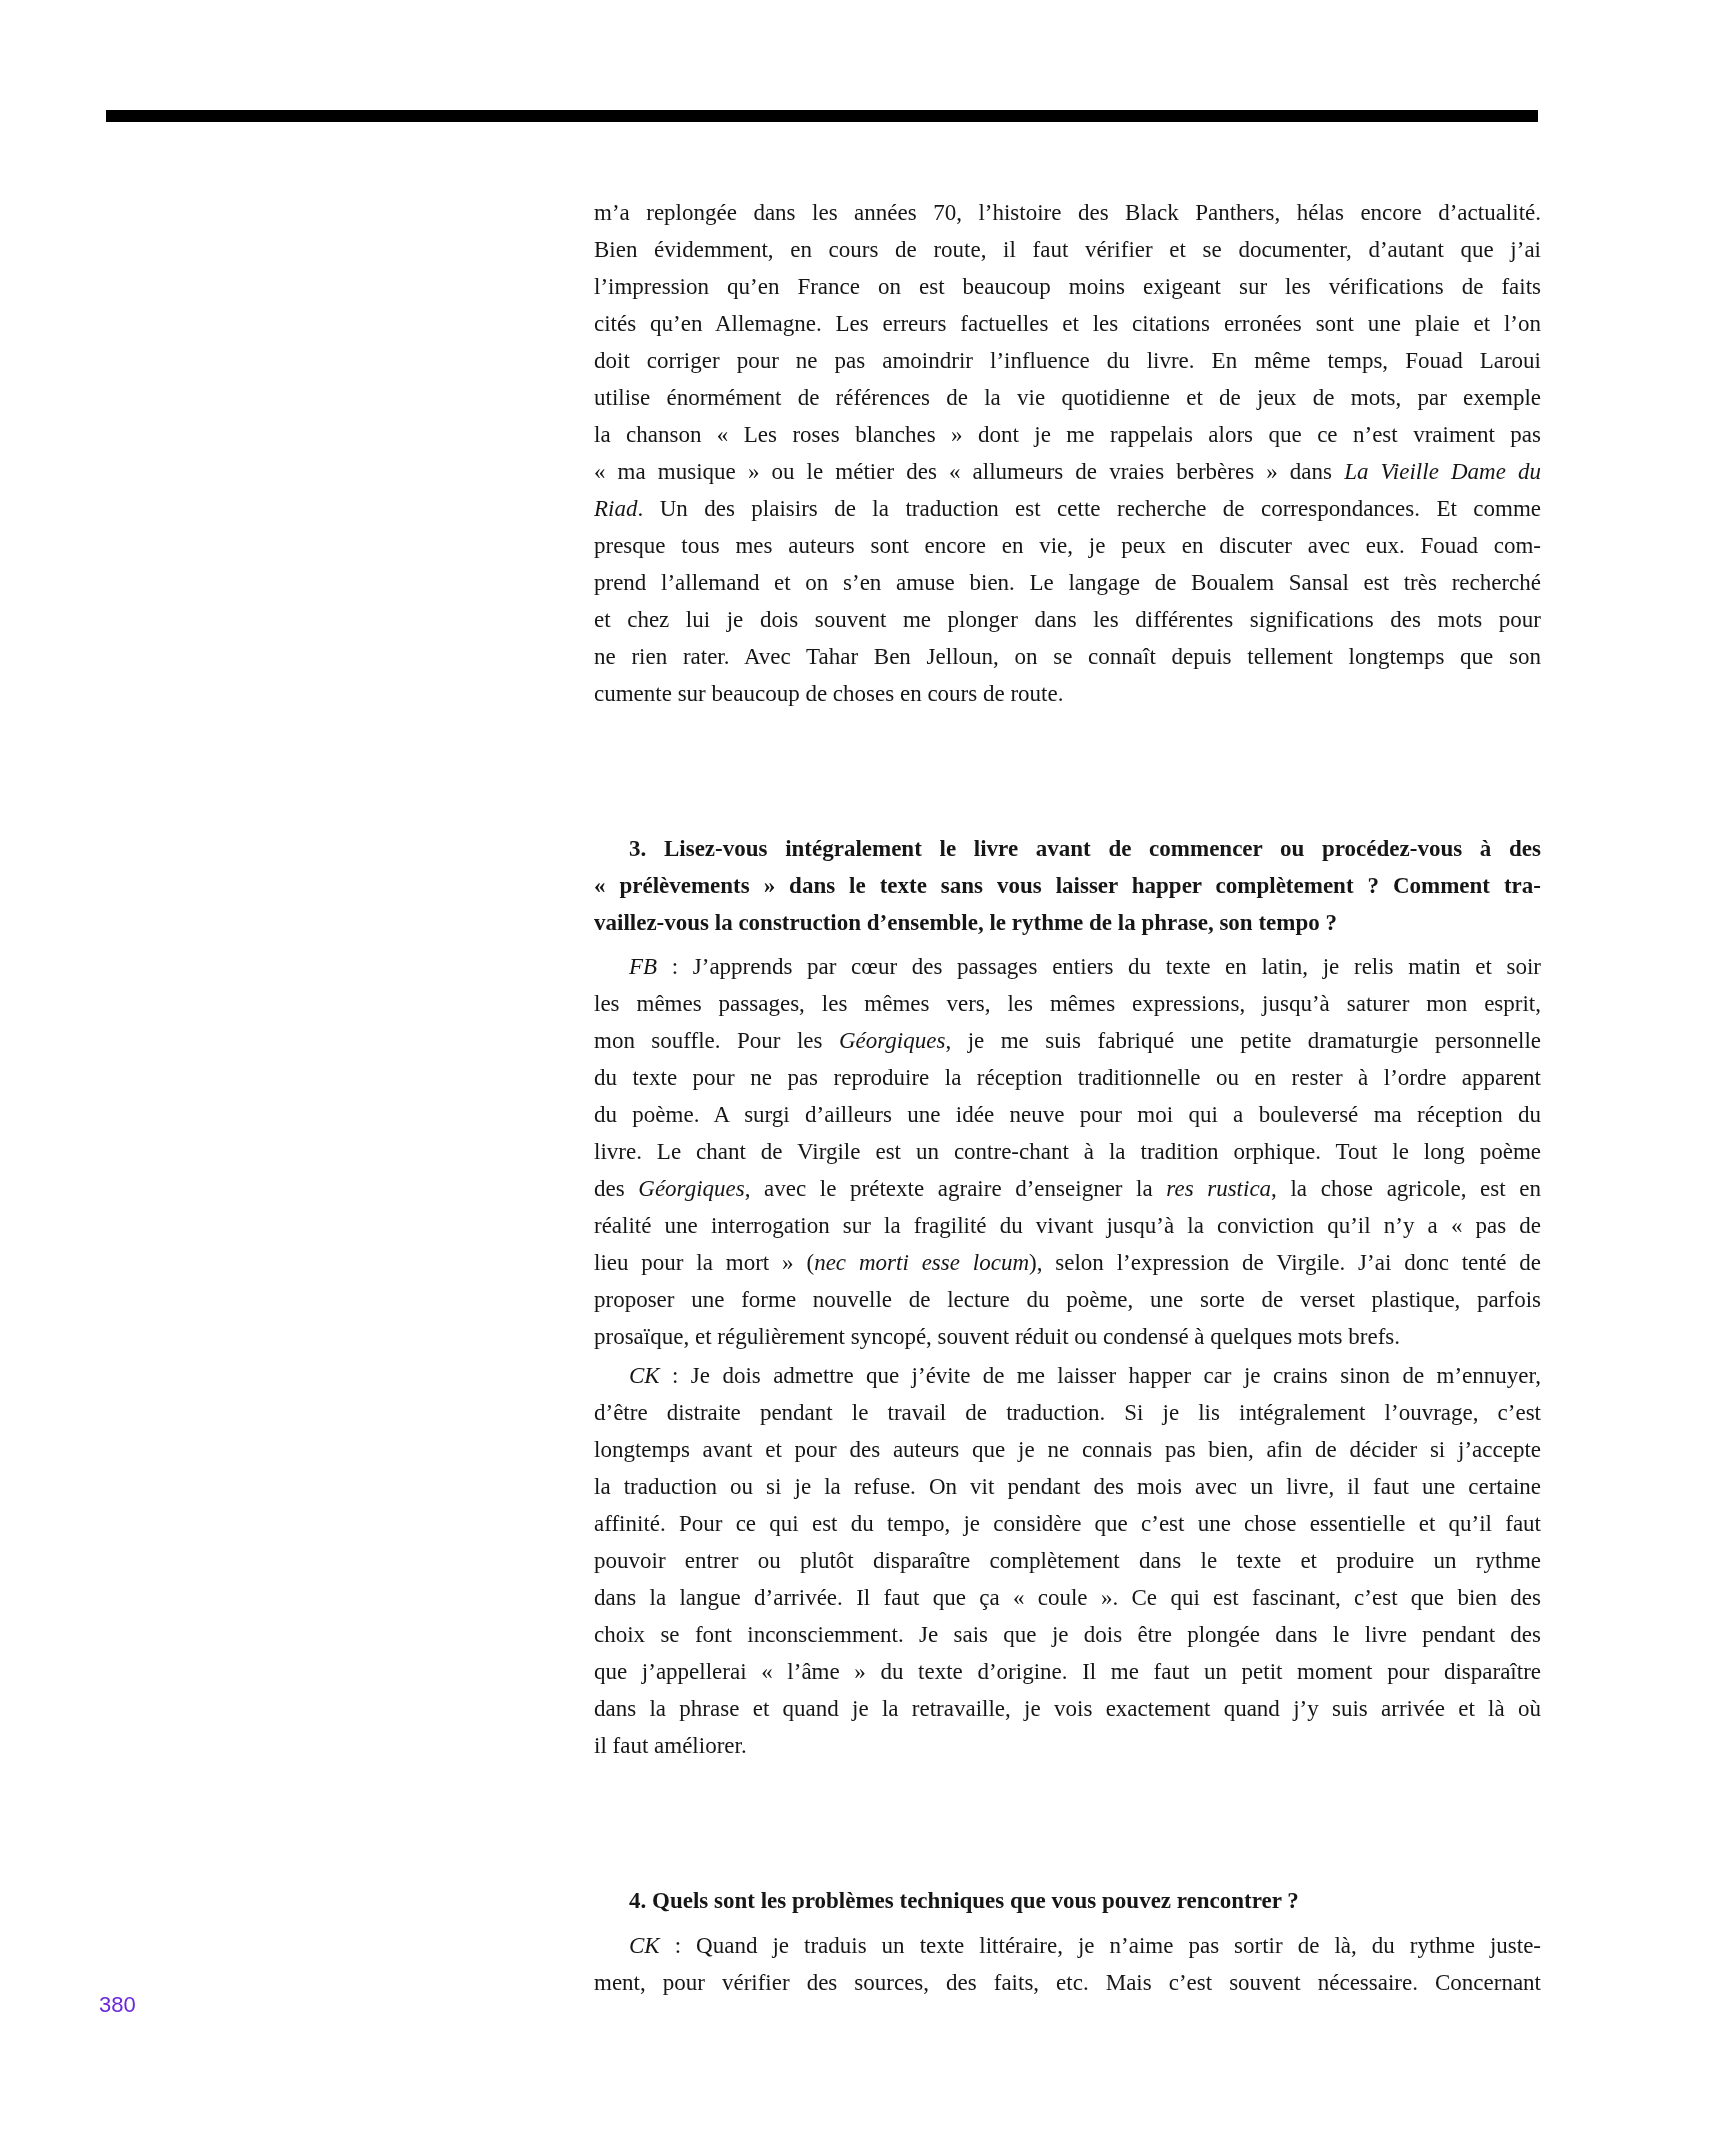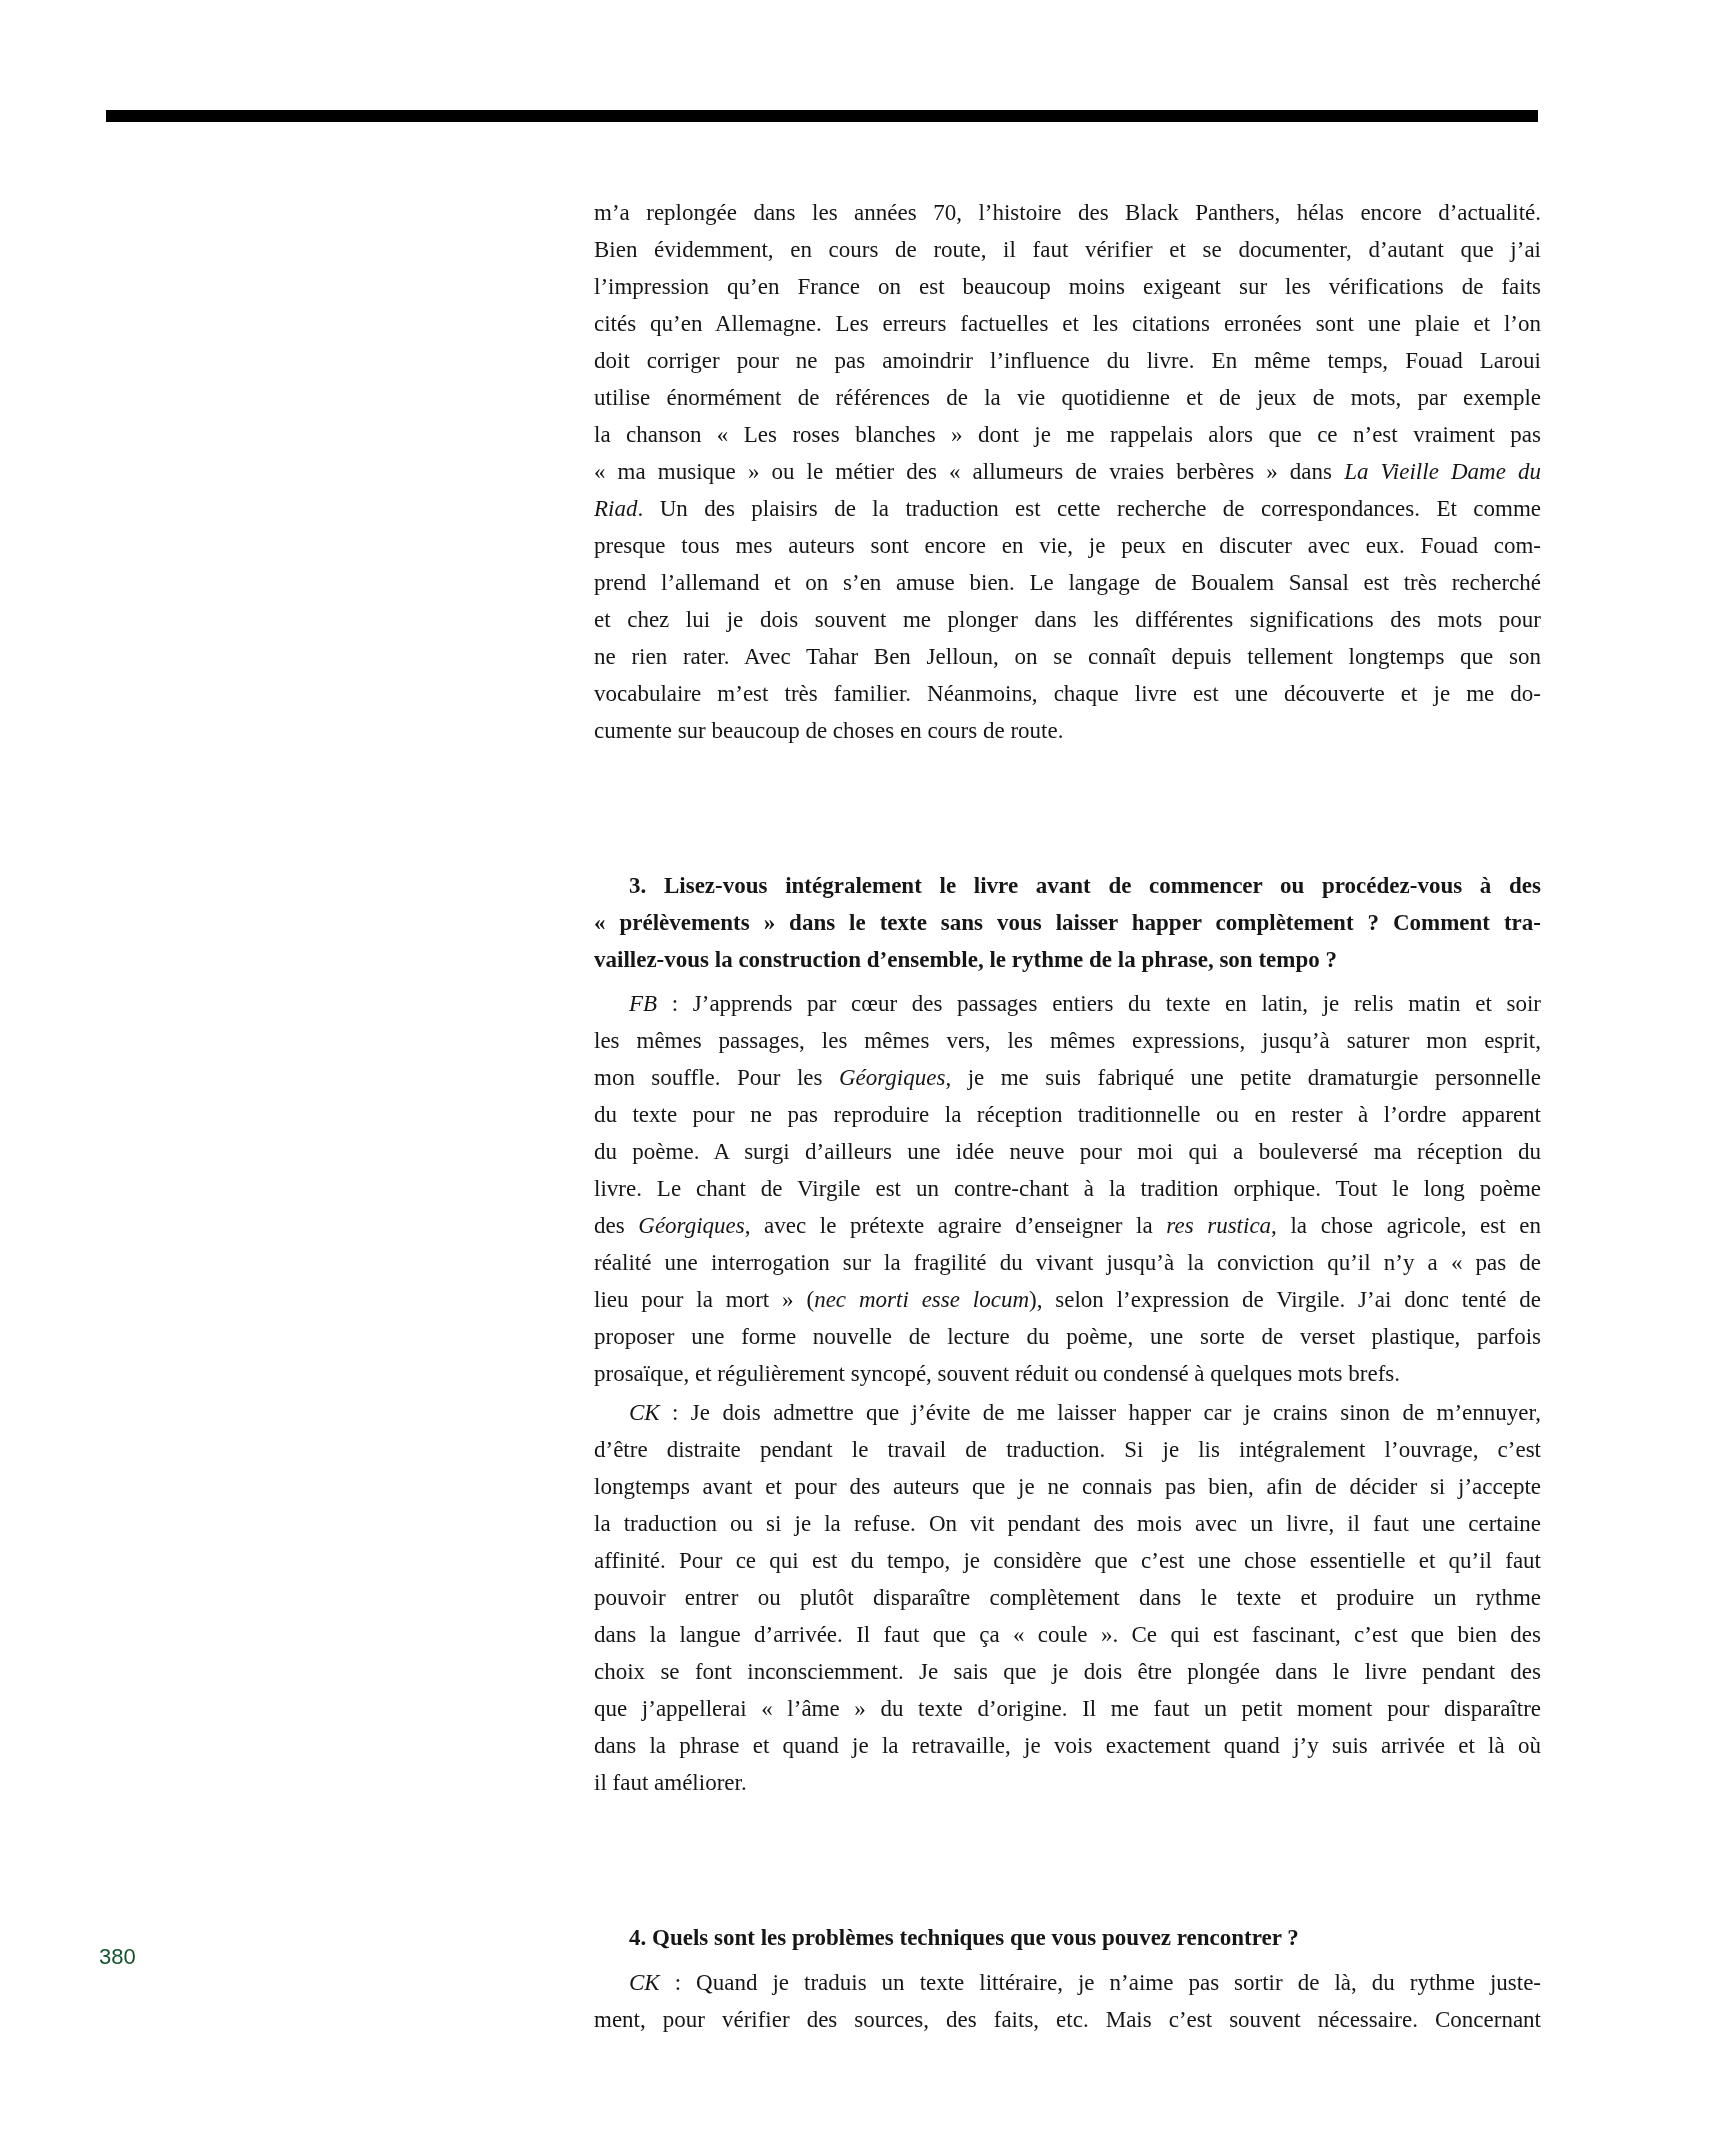--- a/index.html
+++ b/index.html
@@ -34,24 +34,24 @@
     text-align: justify;
     text-align-last: justify;
     white-space: normal;
     font-family: Liberation Serif, serif;
   }
   .line-left { text-align-last: left; }
   .line-indent { text-indent: 35px; }
   .italic { font-style: italic; }
   .page-number {
     position: absolute;
-    left: 99px; top: 1944px;
+    left: 99px; top: 1992px;
     font-family: "Liberation Sans", sans-serif;
     font-size: 22px;
-    color: #14532d;
+    color: #6d28d9;
   }
 </style>
 </head>
 <body>
 
 <div class="header-rule"></div>
 
 <div class="text-column">
     <div class="block block-paragraph">
       <div class="line"><span>m’a replongée dans les années 70, l’histoire des Black Panthers, hélas encore d’actualité.</span></div>
@@ -60,21 +60,20 @@
       <div class="line"><span>cités qu’en Allemagne. Les erreurs factuelles et les citations erronées sont une plaie et l’on</span></div>
       <div class="line"><span>doit corriger pour ne pas amoindrir l’influence du livre. En même temps, Fouad Laroui</span></div>
       <div class="line"><span>utilise énormément de références de la vie quotidienne et de jeux de mots, par exemple</span></div>
       <div class="line"><span>la chanson « Les roses blanches » dont je me rappelais alors que ce n’est vraiment pas</span></div>
       <div class="line"><span>« ma musique » ou le métier des « allumeurs de vraies berbères » dans </span><span class="italic">La Vieille Dame du</span></div>
       <div class="line"><span class="italic">Riad</span><span>. Un des plaisirs de la traduction est cette recherche de correspondances. Et comme</span></div>
       <div class="line"><span>presque tous mes auteurs sont encore en vie, je peux en discuter avec eux. Fouad com-</span></div>
       <div class="line"><span>prend l’allemand et on s’en amuse bien. Le langage de Boualem Sansal est très recherché</span></div>
       <div class="line"><span>et chez lui je dois souvent me plonger dans les différentes significations des mots pour</span></div>
       <div class="line"><span>ne rien rater. Avec Tahar Ben Jelloun, on se connaît depuis tellement longtemps que son</span></div>
-      <div class="line"><span>vocabulaire m’est très familier. Néanmoins, chaque livre est une découverte et je me do-</span></div>
       <div class="line line-left"><span>cumente sur beaucoup de choses en cours de route.</span></div>
     </div>
     <div class="block block-question">
       <div class="line line-indent"><span>3. Lisez-vous intégralement le livre avant de commencer ou procédez-vous à des</span></div>
       <div class="line"><span>« prélèvements » dans le texte sans vous laisser happer complètement ? Comment tra-</span></div>
       <div class="line line-left"><span>vaillez-vous la construction d’ensemble, le rythme de la phrase, son tempo ?</span></div>
     </div>
     <div class="block block-paragraph">
       <div class="line line-indent"><span class="italic">FB</span><span> : J’apprends par cœur des passages entiers du texte en latin, je relis matin et soir</span></div>
       <div class="line"><span>les mêmes passages, les mêmes vers, les mêmes expressions, jusqu’à saturer mon esprit,</span></div>

